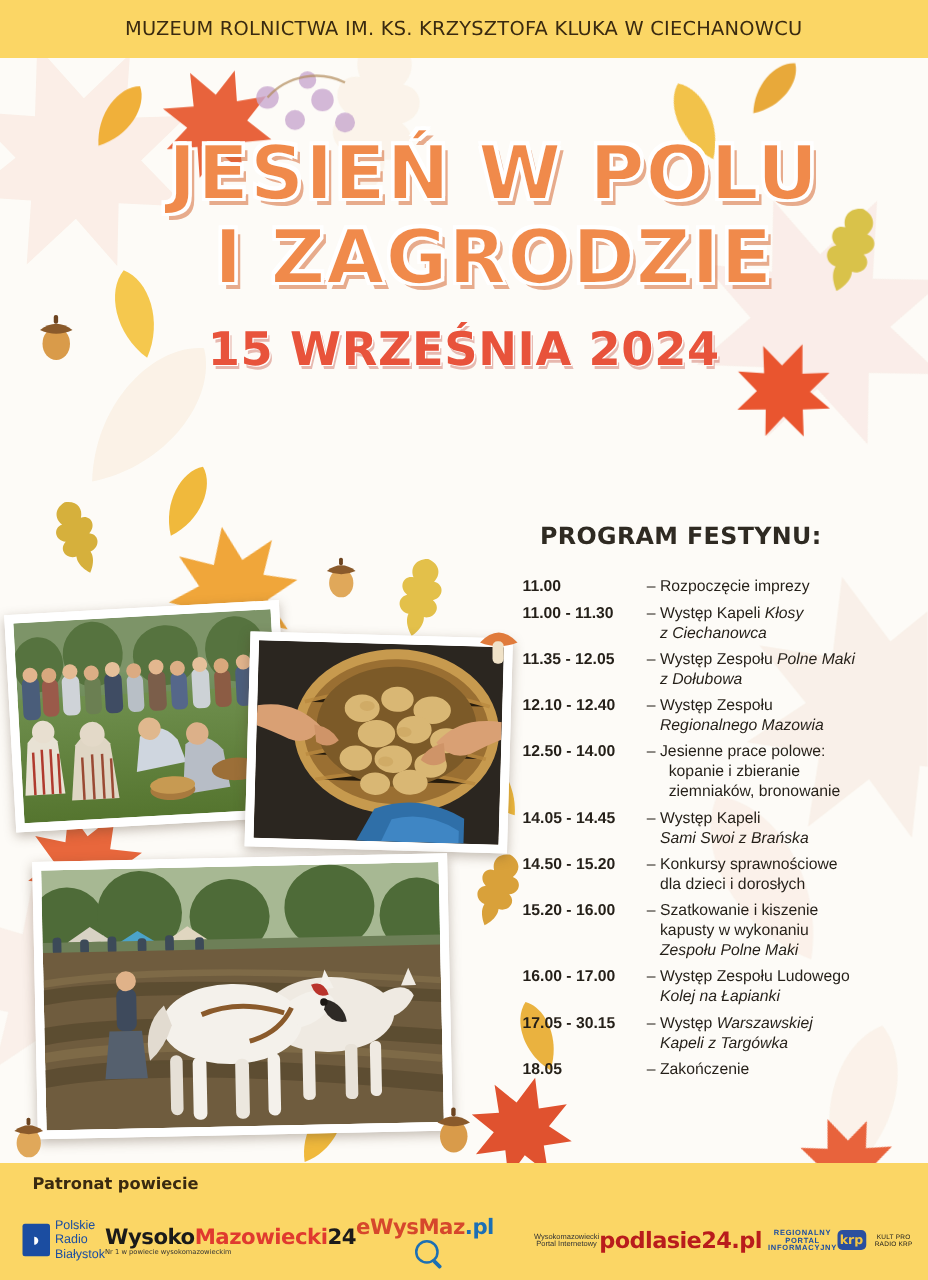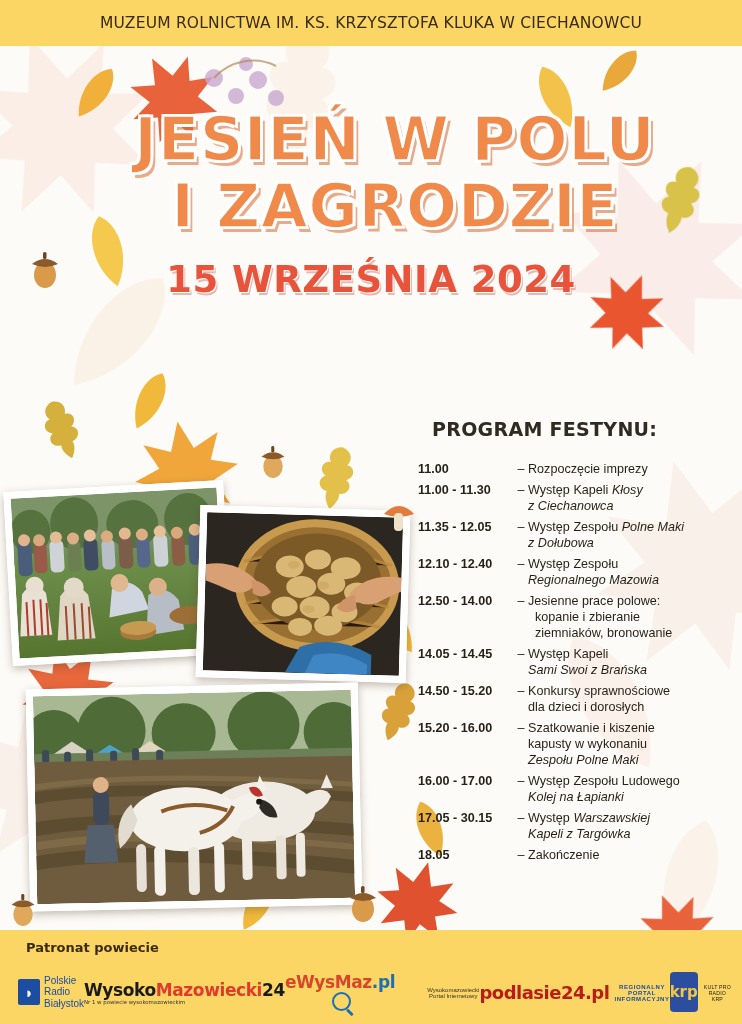--- a/index.html
+++ b/index.html
@@ -196,23 +196,23 @@
   .logo-ewys .top .blue { color:#1b6fb5; }
   .logo-ewys .sub { font-size:6px; color:#333; margin-top:1px; }
   .magnifier { display:inline-block; width:15px; height:15px; border:2.5px solid #1b6fb5; border-radius:50%; position:relative; vertical-align:-3px; margin-left:2px; }
   .magnifier::after { content:""; position:absolute; right:-5px; bottom:-4px; width:8px; height:2.5px; background:#1b6fb5; transform:rotate(45deg); border-radius:1px; }
 
   .logo-podlasie { text-align:center; }
   .logo-podlasie .top { font-family:"DejaVu Sans", sans-serif; font-weight:bold; font-size:18px; color:#b91c1c; letter-spacing:-0.5px; }
   .logo-podlasie .sub { font-size:6px; color:#1b4da1; font-weight:bold; letter-spacing:0.6px; margin-top:1px; }
 
   .logo-krp { text-align:center; }
-  .krp-badge { width:40px; height:40px; background:#2b4f9e; border-radius:4px;
+  .krp-badge { width:40px; height:16px; background:#2b4f9e; border-radius:4px;
     display:flex; align-items:center; justify-content:center;
-    font-family:"DejaVu Sans", sans-serif; font-weight:bold; font-size:15px; color:#f4c542; }
+    font-family:"DejaVu Sans", sans-serif; font-weight:bold; font-size:10px; color:#f4c542; }
   .krp-sub { font-size:5.2px; color:#1a1a1a; margin-top:2px; letter-spacing:0.2px; }
 </style>
 </head>
 <body>
 
 <div class="poster">
 
   <div class="bg-art">
     <svg width="742" height="1024" viewBox="0 0 742 1024" xmlns="http://www.w3.org/2000/svg">
       <defs>

